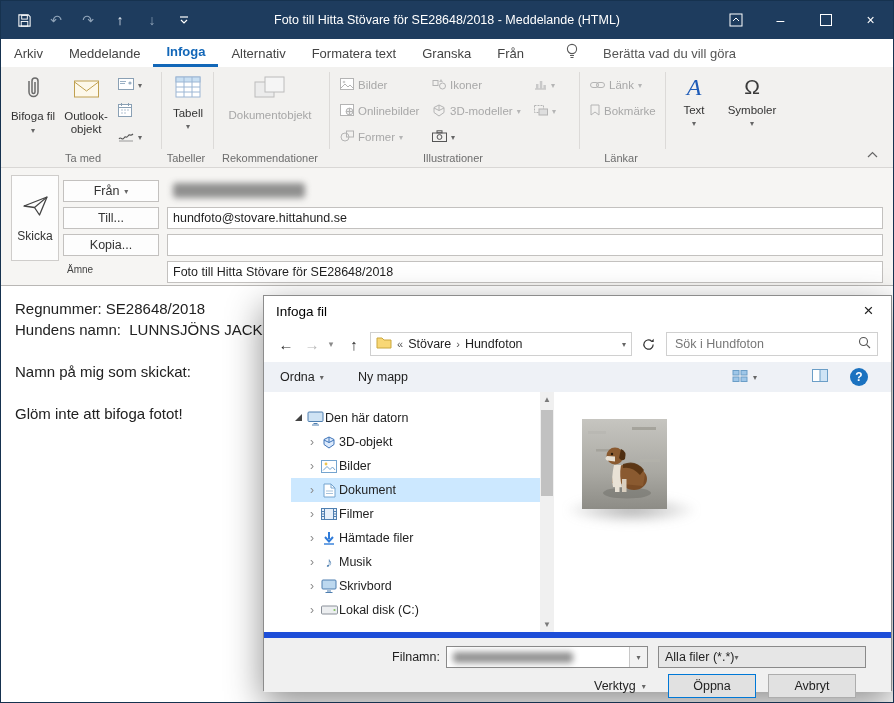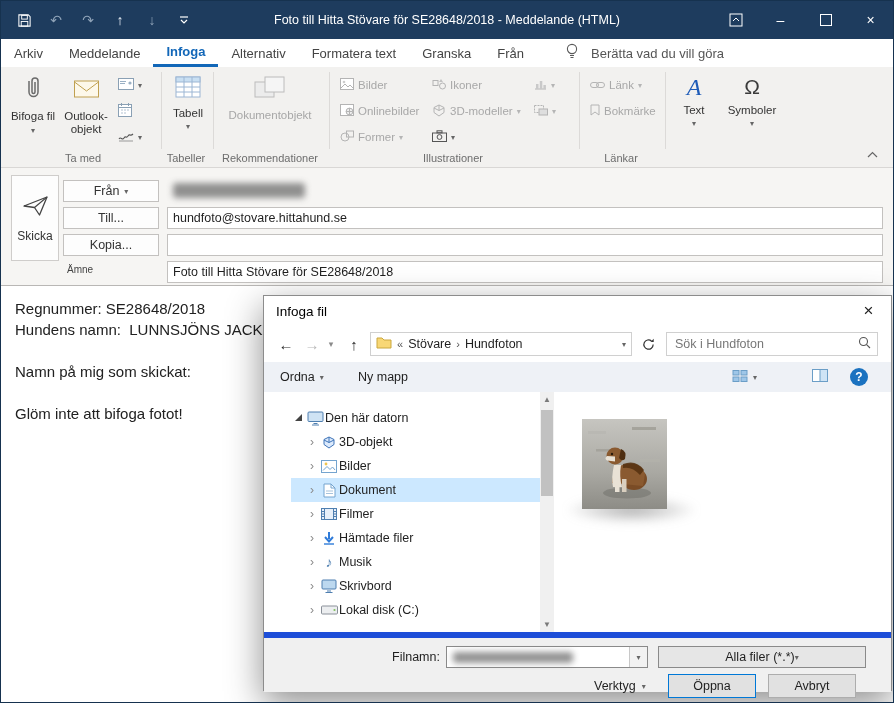--- a/index.html
+++ b/index.html
@@ -14,21 +14,21 @@
   .qat-btn.dim{color:#8fa3b8;}
   .win-title{position:absolute;left:50%;transform:translateX(-50%);font-size:12.5px;color:#ffffff;white-space:nowrap;}
   .wincontrols{position:absolute;right:0;top:0;height:38px;display:flex;}
   .wc{width:45px;height:38px;display:flex;align-items:center;justify-content:center;font-size:14px;color:#fff;}
   .maxbox{width:10px;height:10px;border:1px solid #fff;display:inline-block;}
 
   
   .tabrow{position:absolute;top:38px;left:0;right:0;height:28px;background:#ffffff;display:flex;align-items:stretch;}
   .tab{display:flex;align-items:center;padding:0 13px;font-size:13px;color:#444;cursor:default;}
   .tab.active{color:#1267b8;border-bottom:3px solid #1267b8;font-weight:bold;}
-  .tellme{display:flex;align-items:center;gap:12px;margin-left:28px;font-size:13px;color:#555;}
+  .tellme{display:flex;align-items:center;gap:24px;margin-left:28px;font-size:13px;color:#555;}
 
   
   .ribbon{position:absolute;top:66px;left:0;right:0;height:100px;background:#f2f1ef;border-bottom:1px solid #d9d7d5;}
   .grplabel{position:absolute;bottom:3px;font-size:11px;color:#6d6d6d;text-align:center;}
   .sep{position:absolute;top:5px;bottom:18px;width:1px;background:#dcdad8;}
   .rbig{position:absolute;top:3px;height:84px;display:flex;flex-direction:column;align-items:center;padding-top:5px;font-size:11.5px;color:#333;text-align:center;line-height:13px;}
   .rbig .lbl{margin-top:5px;}
   .rbig.dis{color:#a7a7a7;}
   .rs{position:absolute;height:24px;display:flex;align-items:center;gap:4px;padding:0 3px;font-size:11.5px;color:#333;white-space:nowrap;}
   .rs.dis{color:#a8a8a8;}
@@ -73,21 +73,21 @@
   .texp.root{margin-left:0;}
   .ticon{width:20px;display:flex;justify-content:center;}
   .vscroll{position:absolute;left:276px;top:0;width:14px;height:240px;background:#f0f0f0;}
   .varrow{position:absolute;left:0;width:14px;height:15px;display:flex;align-items:center;justify-content:center;font-size:8px;color:#7a7a7a;}
   .vthumb{position:absolute;left:1px;width:12px;background:#c1c1c1;}
   .preview-img{position:absolute;left:318px;top:27px;width:85px;height:90px;}
   .dogshadow{position:absolute;left:300px;top:104px;width:135px;height:28px;background:radial-gradient(ellipse at center,rgba(110,110,110,.55) 0%,rgba(110,110,110,0) 70%);filter:blur(5px);}
   .dlg-footer{position:absolute;top:336px;left:0;right:0;height:60px;background:#f0f0f0;border-top:6px solid #1d4ed8;box-sizing:border-box;font-size:12.5px;color:#1f1f1f;}
   .fncombo{position:absolute;left:182px;top:8px;width:202px;height:22px;background:#fff;border:1px solid #8a8a8a;box-sizing:border-box;}
   .fncombo .arr{position:absolute;right:0;top:0;width:17px;height:100%;display:flex;align-items:center;justify-content:center;background:#f2f2f2;border-left:1px solid #c8c8c8;}
-  .typecombo{position:absolute;left:394px;top:8px;width:208px;height:22px;background:#e6e6e6;border:1px solid #8a8a8a;box-sizing:border-box;display:flex;align-items:center;padding:0 6px;justify-content:center;}
+  .typecombo{position:absolute;left:394px;top:8px;width:208px;height:22px;background:#e6e6e6;border:1px solid #8a8a8a;box-sizing:border-box;display:flex;align-items:center;padding:0 6px;justify-content:flex-start;}
   .btn{position:absolute;top:36px;width:88px;height:24px;background:#e1e1e1;display:flex;align-items:center;justify-content:center;font-size:12.5px;color:#1f1f1f;box-sizing:border-box;}
   .btn.primary{border:1px solid #0078d7;}
   .btn.normal{border:1px solid #adadad;}
   .toolsdd{position:absolute;left:330px;top:36px;height:24px;display:flex;align-items:center;gap:6px;}
   .helpbtn{width:18px;height:18px;border-radius:50%;background:#1b72c0;color:#fff;font-size:12px;display:flex;align-items:center;justify-content:center;font-weight:bold;}
 </style>
 </head>
 <body>
 
 <div class="window">

